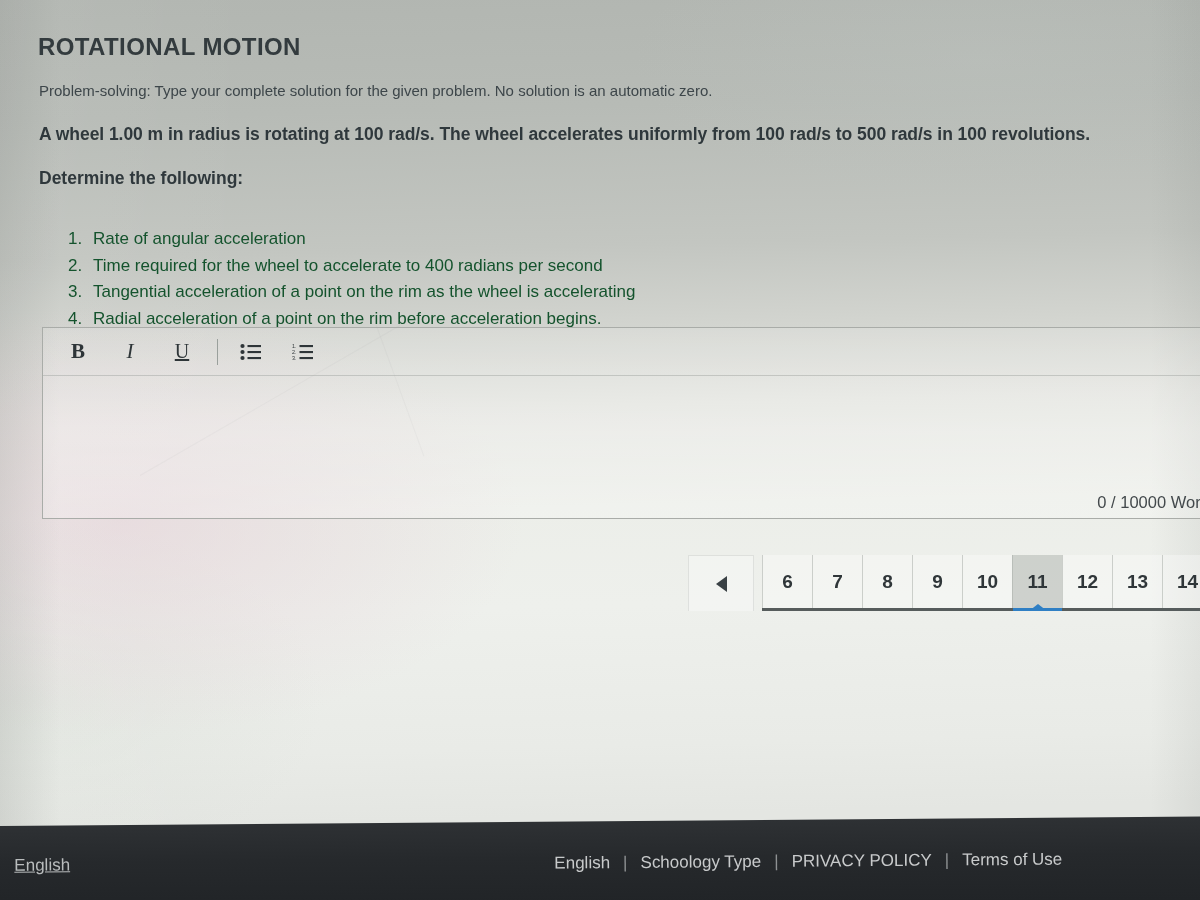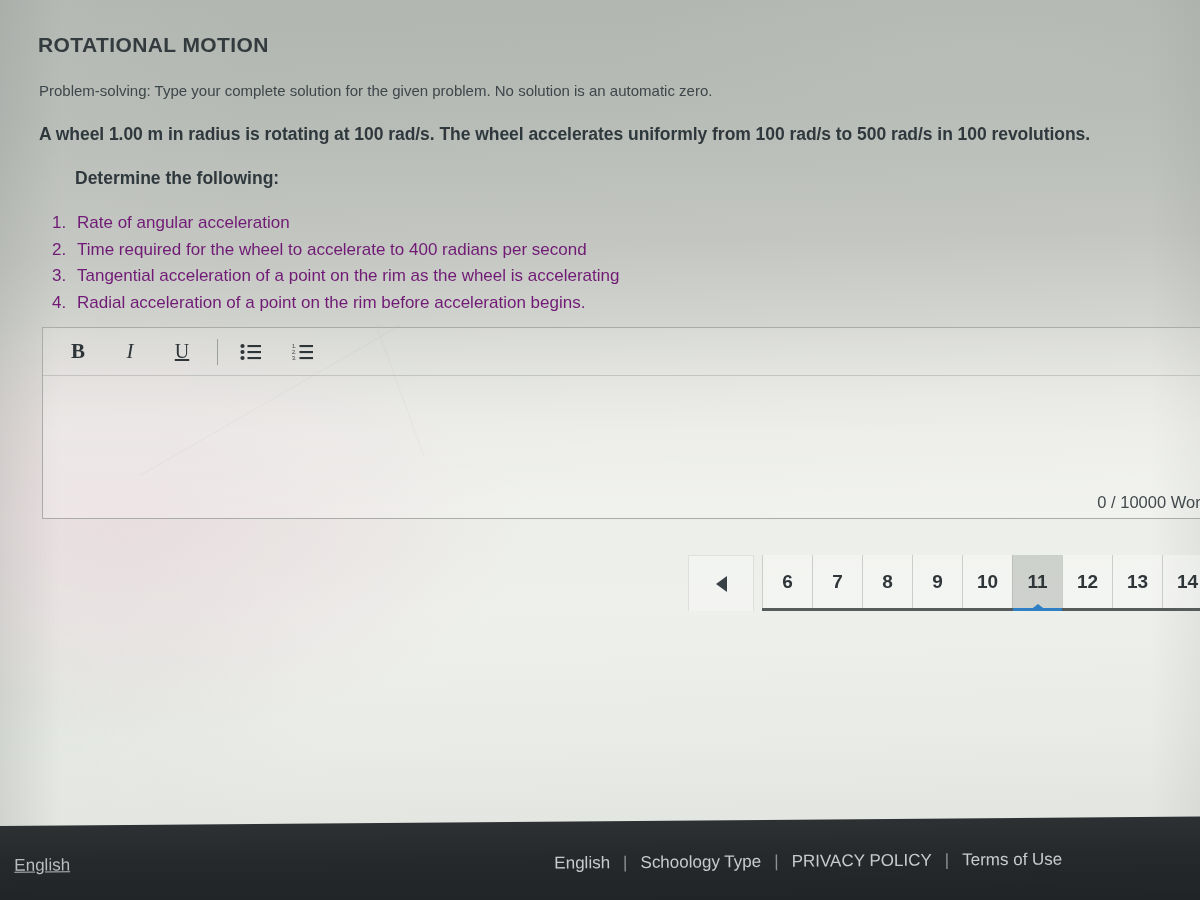--- a/index.html
+++ b/index.html
@@ -64,21 +64,21 @@
     position: absolute;
     inset: 0;
     z-index: 4;
   }
 
   
   #page-title {
     position: absolute;
     left: 38px;
     top: 33px;
-    font-size: 21px;
+    font-size: 24px;
     font-weight: bold;
     letter-spacing: 0.4px;
     color: #333b3e;
     white-space: nowrap;
   }
   #instructions {
     position: absolute;
     left: 39px;
     top: 82px;
     font-size: 15px;
@@ -97,30 +97,29 @@
     text-align: right;
   }
   #determine-line {
     position: absolute;
     left: 39px;
     top: 168px;
     font-size: 17.5px;
     font-weight: bold;
     color: #2f383c;
     white-space: nowrap;
-    margin-left: 36px;
   }
   #requirements-list {
     position: absolute;
     left: 39px;
     top: 210px;
-    margin: 0;
+    margin: 16px;
     padding: 0 0 0 32px;
     list-style: decimal;
-    color: #701a75;
+    color: #14532d;
     font-size: 17px;
     line-height: 26.5px;
   }
   #requirements-list li {
     padding-left: 6px;
     white-space: nowrap;
   }
 
   
   #editor {

